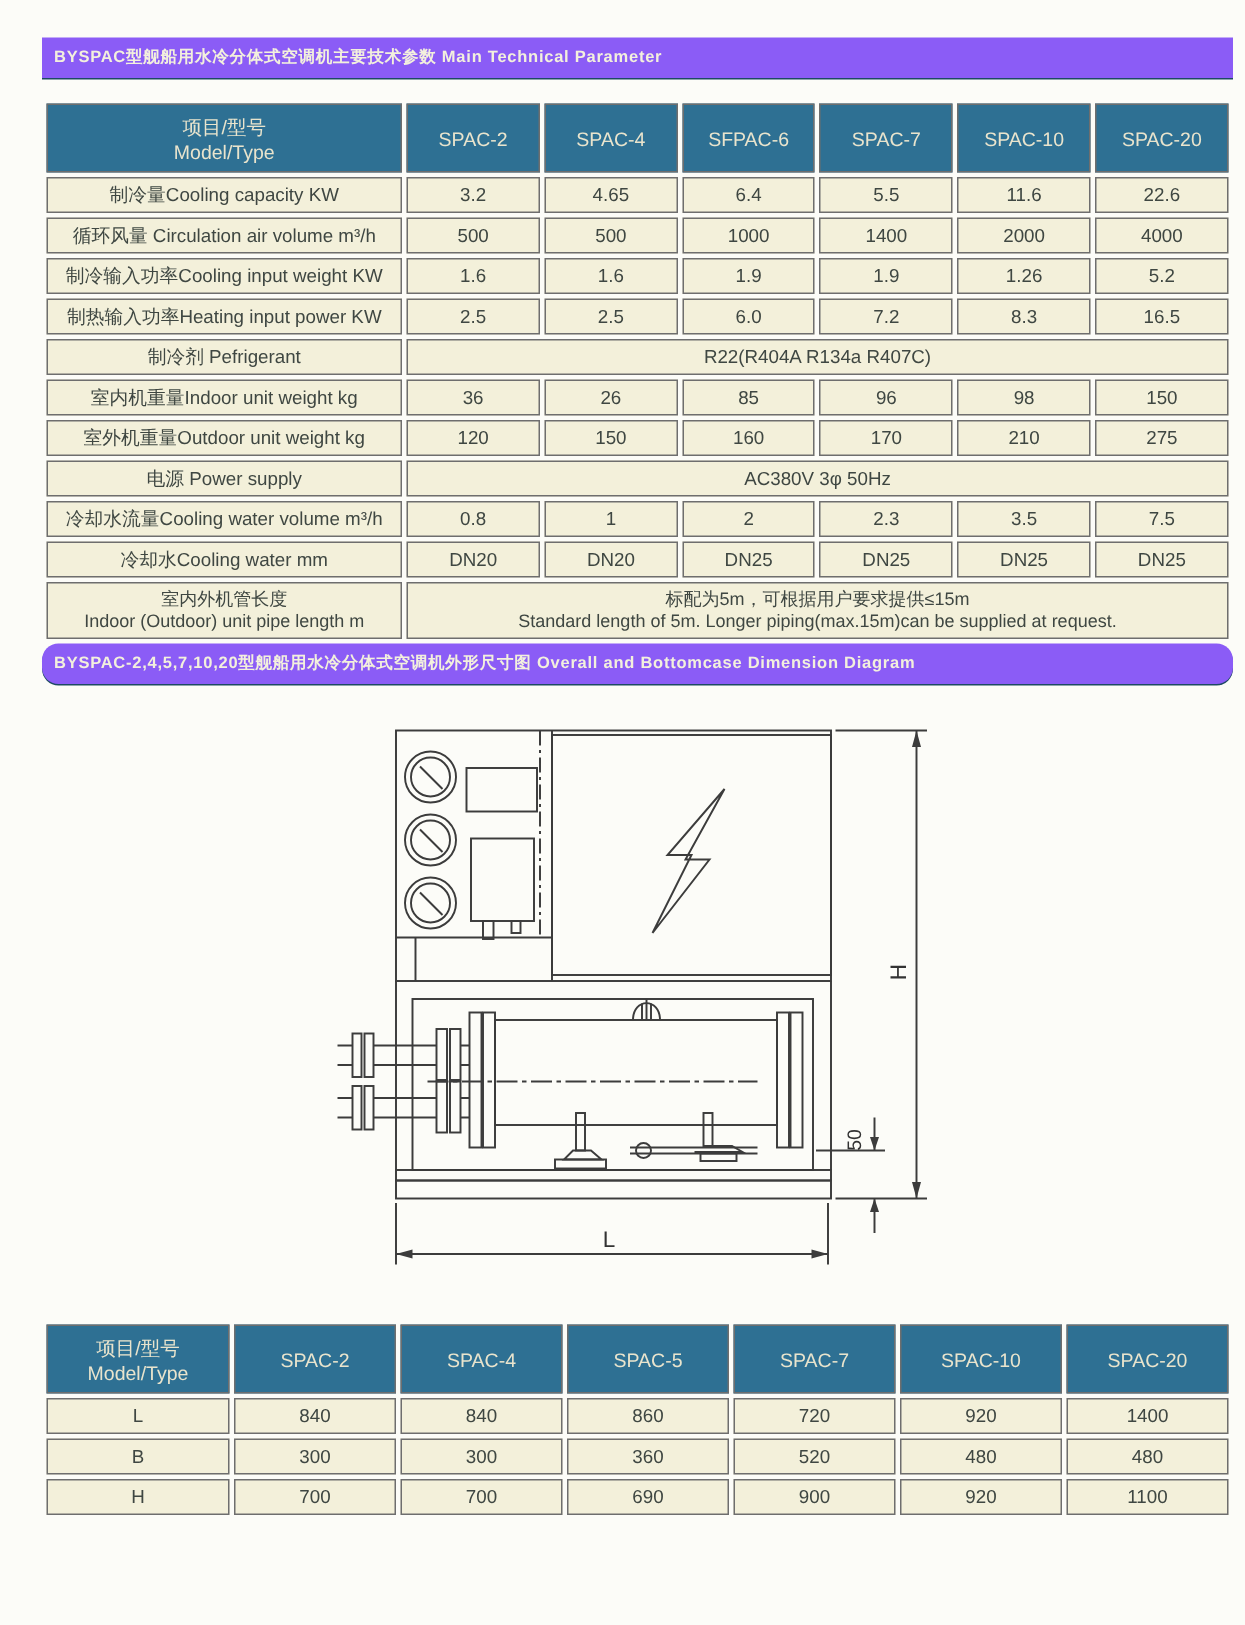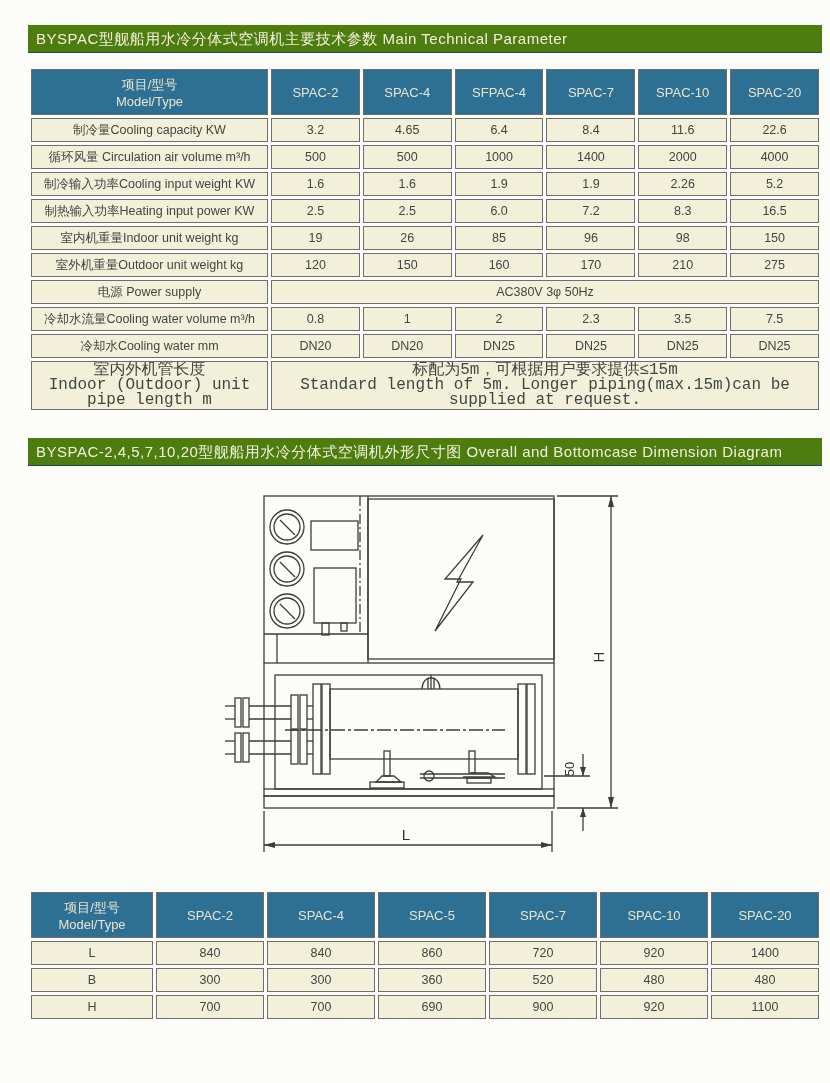--- a/index.html
+++ b/index.html
@@ -6,22 +6,22 @@
   body{
     width:830px;height:1083px;
     background:#fcfcf8;
     font-family:"Liberation Sans","DejaVu Sans",sans-serif;
     overflow:hidden;
     color:#3f4742;
   }
   .page{padding:25px 8px 0 28px;width:794px;}
   .banner{
     width:786px;height:27px;line-height:27px;
-    background:#4d7c0f;color:#f3f0dd;
-    font-size:15px;font-weight:normal;
+    background:#8b5cf6;color:#f3f0dd;
+    font-size:11px;font-weight:bold;
     padding-left:8px;letter-spacing:0.5px;
     box-shadow:0 1px 0 #1d4a63;
     white-space:nowrap;overflow:hidden;
   }
   table{
     width:794px;border-collapse:separate;border-spacing:3px;
     table-layout:fixed;background:transparent;
   }
   .spec-table{margin-top:14px;}
   .dim-table{margin-top:20px;}
@@ -32,21 +32,21 @@
     background:#f3f0da;
     padding:1px 2px;
     overflow:hidden;white-space:nowrap;
   }
   th{
     background:#2e7093;color:#e9e4cd;
     font-weight:normal;height:42px;font-size:13px;
   }
   td{height:20px;}
   td.two,th.two{white-space:normal;}
-  td.two{height:34px;font-size:16px;line-height:15px;font-family:Liberation Mono, monospace;}
+  td.two{height:34px;font-size:12px;line-height:15px;}
   .spec-table col.c-label{width:237px;}
   .dim-table col.c-label{width:122px;}
   .diagram-wrap{
     margin:14px auto 0 auto;width:440px;height:390px;
   }
   svg text{font-family:"Liberation Sans","DejaVu Sans",sans-serif;}
 </style>
 </head>
 <body>
 
@@ -65,64 +65,68 @@
         <col>
     </colgroup>
     <tbody>
         <tr>
       <th class="two">
         <div>项目/型号</div>
         <div>Model/Type</div>
       </th>
       <th>SPAC-2</th>
       <th>SPAC-4</th>
-      <th>SFPAC-4</th>
+      <th>SFPAC-6</th>
       <th>SPAC-7</th>
       <th>SPAC-10</th>
       <th>SPAC-20</th>
     </tr>
     <tr>
       <td>制冷量Cooling capacity  KW</td>
       <td>3.2</td>
       <td>4.65</td>
       <td>6.4</td>
-      <td>8.4</td>
+      <td>5.5</td>
       <td>11.6</td>
       <td>22.6</td>
     </tr>
     <tr>
       <td>循环风量 Circulation air volume m³/h</td>
       <td>500</td>
       <td>500</td>
       <td>1000</td>
       <td>1400</td>
       <td>2000</td>
       <td>4000</td>
     </tr>
     <tr>
       <td>制冷输入功率Cooling input weight  KW</td>
       <td>1.6</td>
       <td>1.6</td>
       <td>1.9</td>
       <td>1.9</td>
-      <td>2.26</td>
+      <td>1.26</td>
       <td>5.2</td>
     </tr>
     <tr>
       <td>制热输入功率Heating input power  KW</td>
       <td>2.5</td>
       <td>2.5</td>
       <td>6.0</td>
       <td>7.2</td>
       <td>8.3</td>
       <td>16.5</td>
     </tr>
     <tr>
+      <td>制冷剂  Pefrigerant</td>
+      <td colspan="6">R22(R404A R134a R407C)</td>
+    </tr>
+    <tr>
       <td>室内机重量Indoor unit weight kg</td>
-      <td>19</td>
+      <td>36</td>
       <td>26</td>
       <td>85</td>
       <td>96</td>
       <td>98</td>
       <td>150</td>
     </tr>
     <tr>
       <td>室外机重量Outdoor unit weight  kg</td>
       <td>120</td>
       <td>150</td>
@@ -159,21 +163,21 @@
         <div>Indoor (Outdoor) unit pipe length m</div>
       </td>
       <td colspan="6" class="two">
         <div>标配为5m，可根据用户要求提供≤15m</div>
         <div>Standard length of 5m. Longer piping(max.15m)can be supplied at request.</div>
       </td>
     </tr>
   </tbody>
     </table>
 
-  <div class="banner" style="margin-top:25px;">BYSPAC-2,4,5,7,10,20型舰船用水冷分体式空调机外形尺寸图 Overall and Bottomcase Dimension Diagram</div>
+  <div class="banner" style="border-radius:11px;">BYSPAC-2,4,5,7,10,20型舰船用水冷分体式空调机外形尺寸图 Overall and Bottomcase Dimension Diagram</div>
 
   <div class="diagram-wrap">
     <svg viewBox="0 0 440 390" width="440" height="390">
       <g stroke="#3c3c3c" fill="none" stroke-width="1.3">
 
         <rect x="59" y="17" width="290" height="167"></rect>
         <line x1="163" y1="17" x2="163" y2="184"></line>
         <line x1="155" y1="17" x2="155" y2="155" stroke-dasharray="10 3 2 3"></line>
         <line x1="59" y1="155" x2="163" y2="155"></line>
         <line x1="72" y1="155" x2="72" y2="184"></line>

